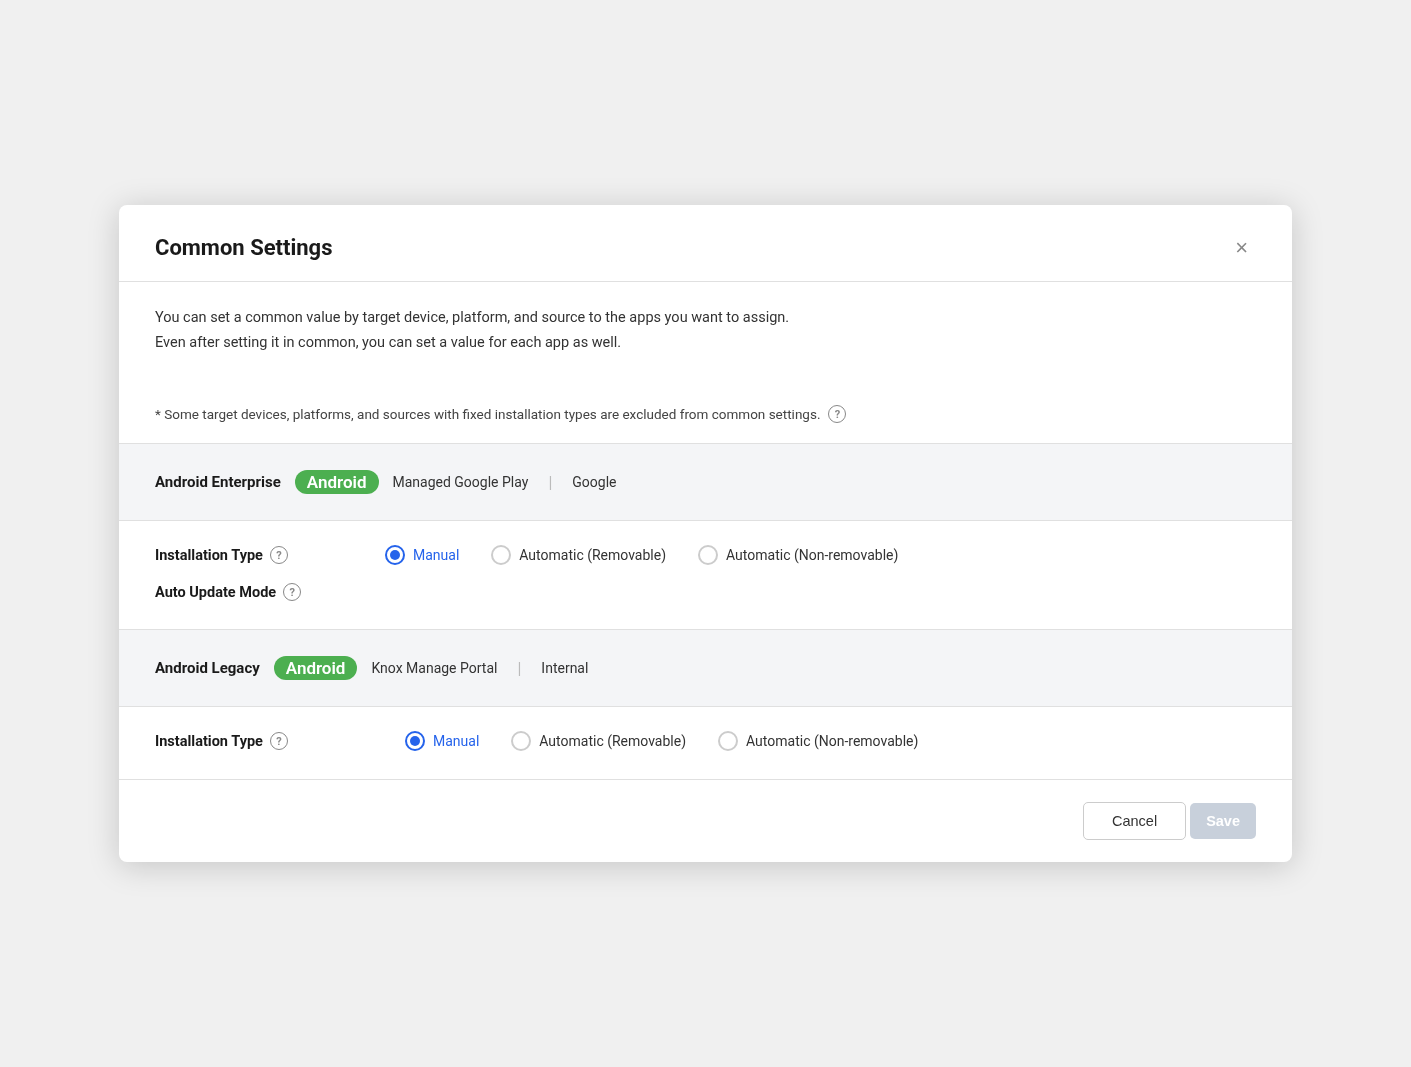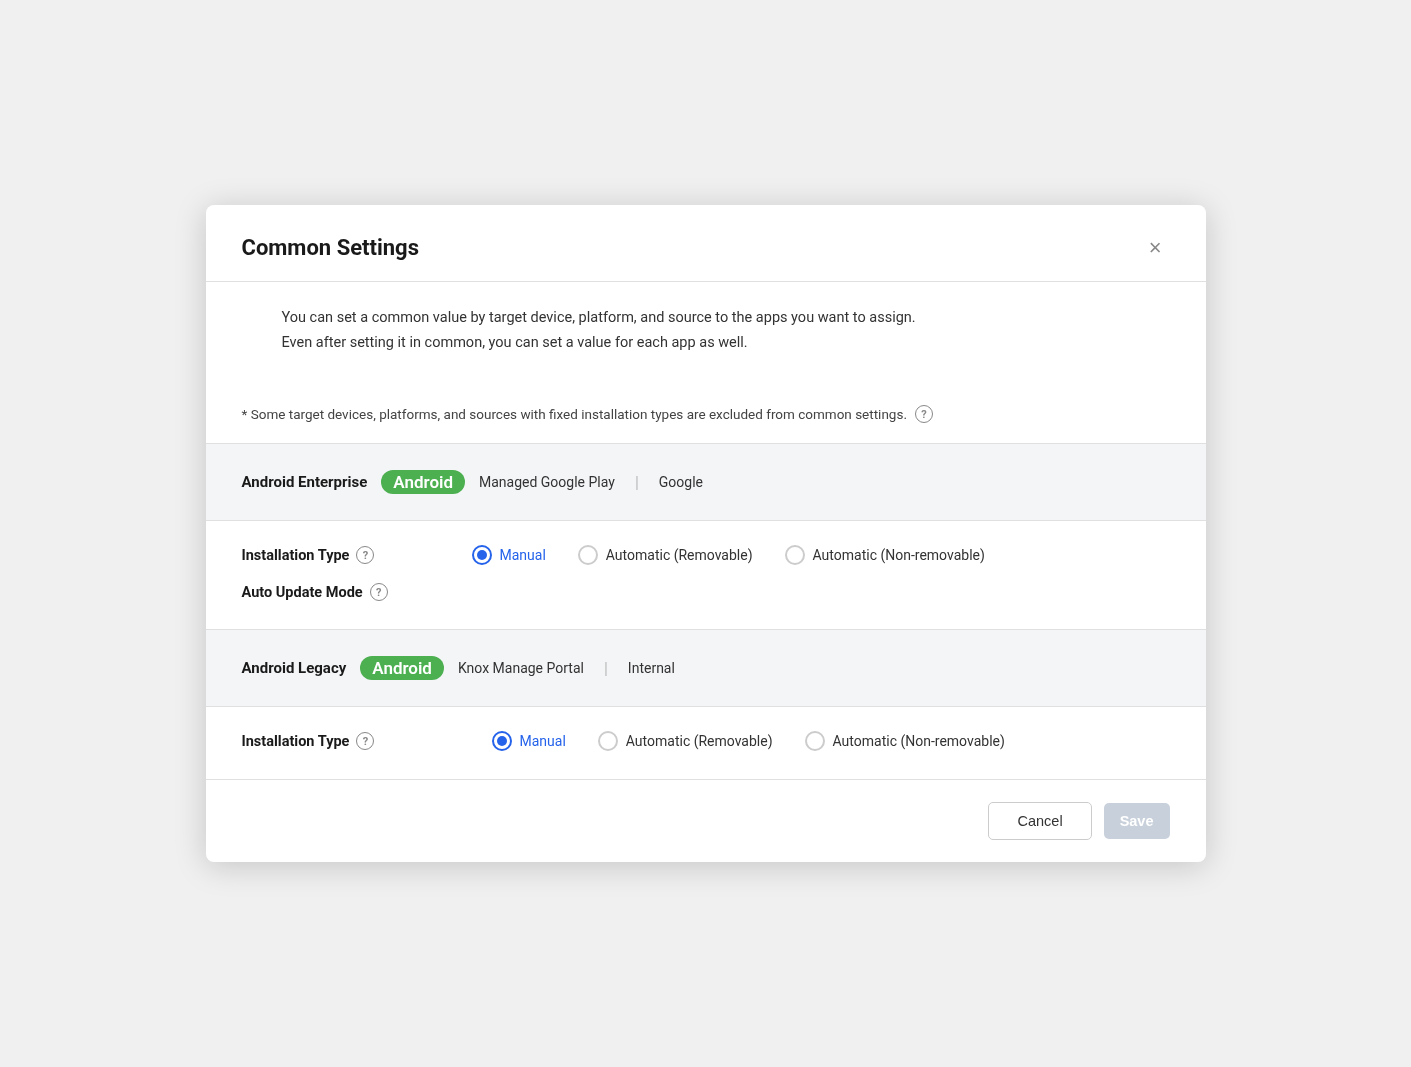--- a/index.html
+++ b/index.html
@@ -7,21 +7,21 @@
       font-family: -apple-system, BlinkMacSystemFont, 'Segoe UI', Roboto, sans-serif;
       background: #f0f0f0;
       display: flex;
       align-items: center;
       justify-content: center;
       min-height: 100vh;
     }
     .modal {
       background: #fff;
       border-radius: 8px;
-      width: 1000px;
+      width: 1173px;
       max-width: 98vw;
       box-shadow: 0 4px 32px rgba(0,0,0,0.18);
       overflow: hidden;
     }
     .modal-header {
       display: flex;
       align-items: center;
       justify-content: space-between;
       padding: 28px 36px 18px 36px;
       border-bottom: 1px solid #e0e0e0;
@@ -41,21 +41,20 @@
       padding: 4px 8px;
     }
     .modal-body {
       padding: 0;
     }
     .modal-description {
       padding: 24px 36px 12px 36px;
       color: #333;
       font-size: 14.5px;
       line-height: 1.7;
-      margin-left: 40px;
     }
     .modal-note {
       padding: 0 36px 20px 36px;
       color: #444;
       font-size: 13.5px;
       display: flex;
       align-items: center;
       gap: 8px;
       margin-top: 38px;
     }
@@ -158,21 +157,21 @@
       content: '';
       width: 10px;
       height: 10px;
       border-radius: 50%;
       background: #2563eb;
     }
     .modal-footer {
       display: flex;
       align-items: center;
       justify-content: flex-end;
-      gap: 12px;
+      gap: 4px;
       padding: 22px 36px;
       border-top: 1px solid #e0e0e0;
     }
     .btn-cancel {
       background: #fff;
       border: 1px solid #ccc;
       border-radius: 5px;
       padding: 10px 28px;
       font-size: 14.5px;
       color: #333;

